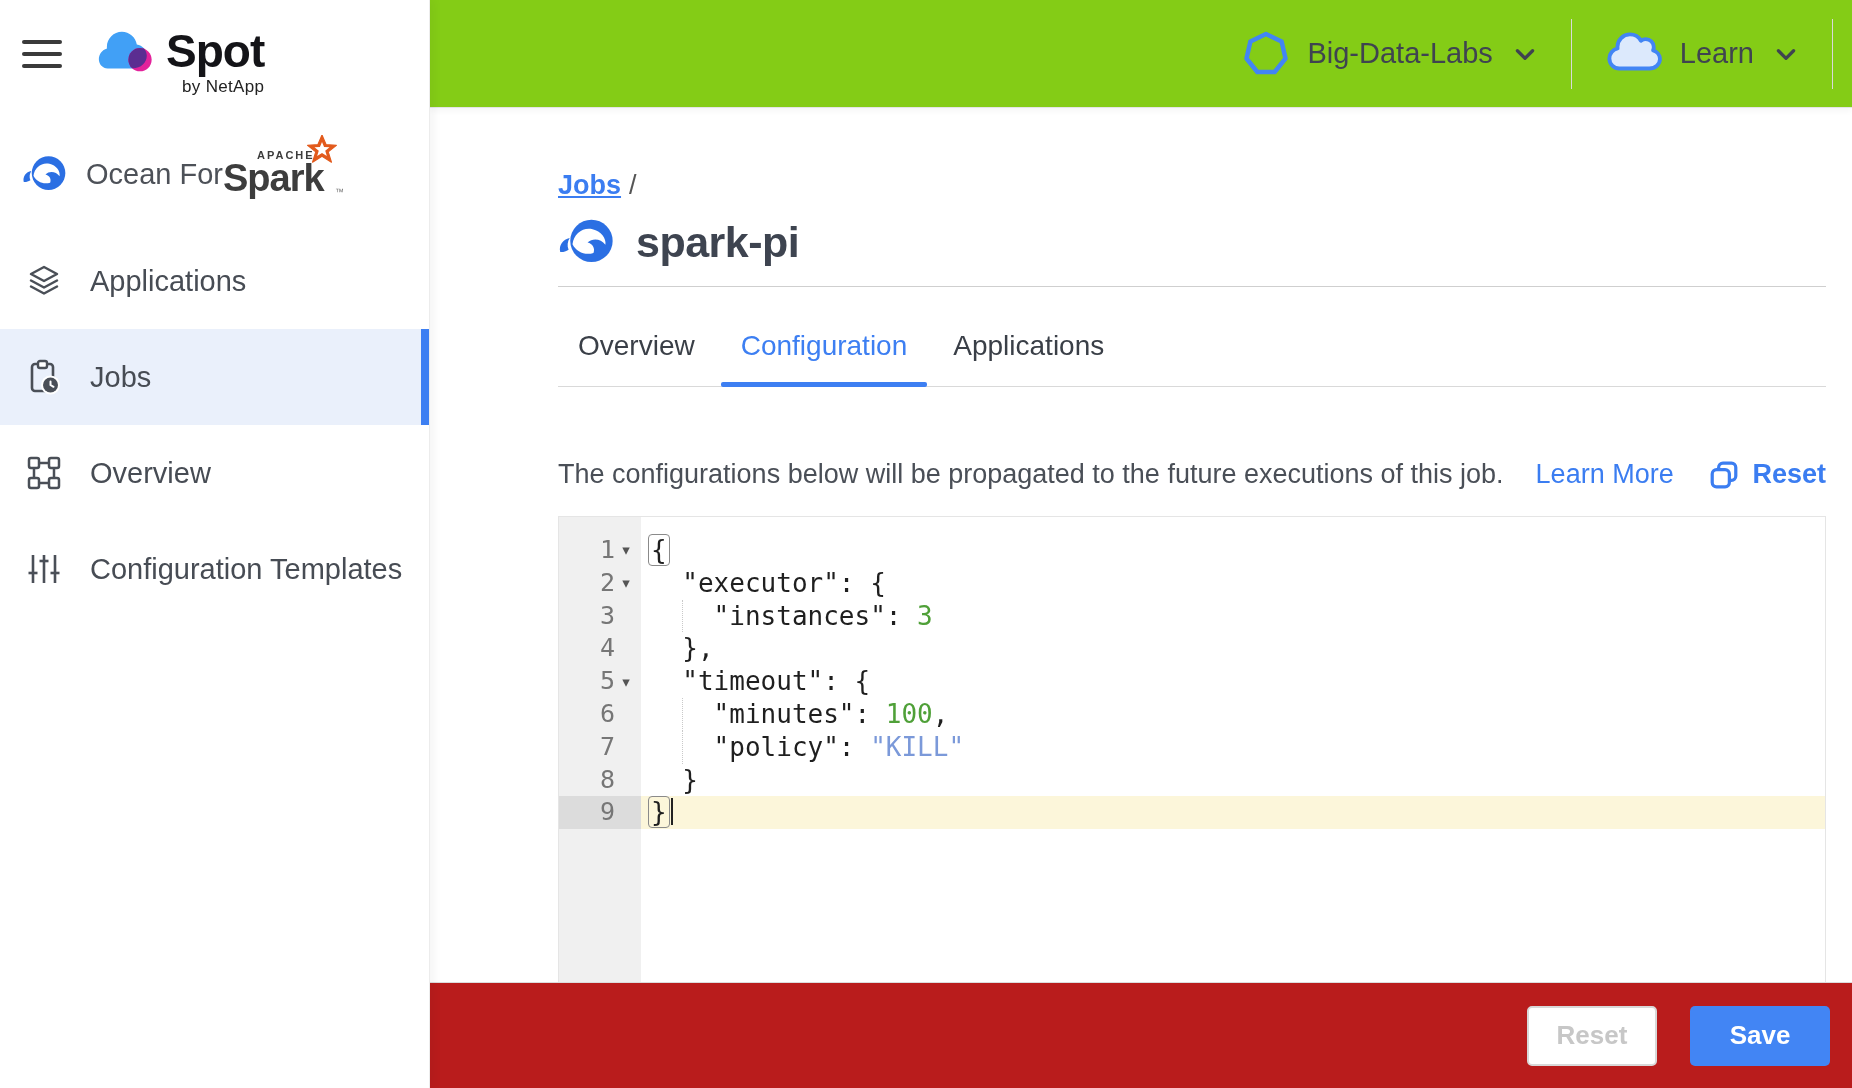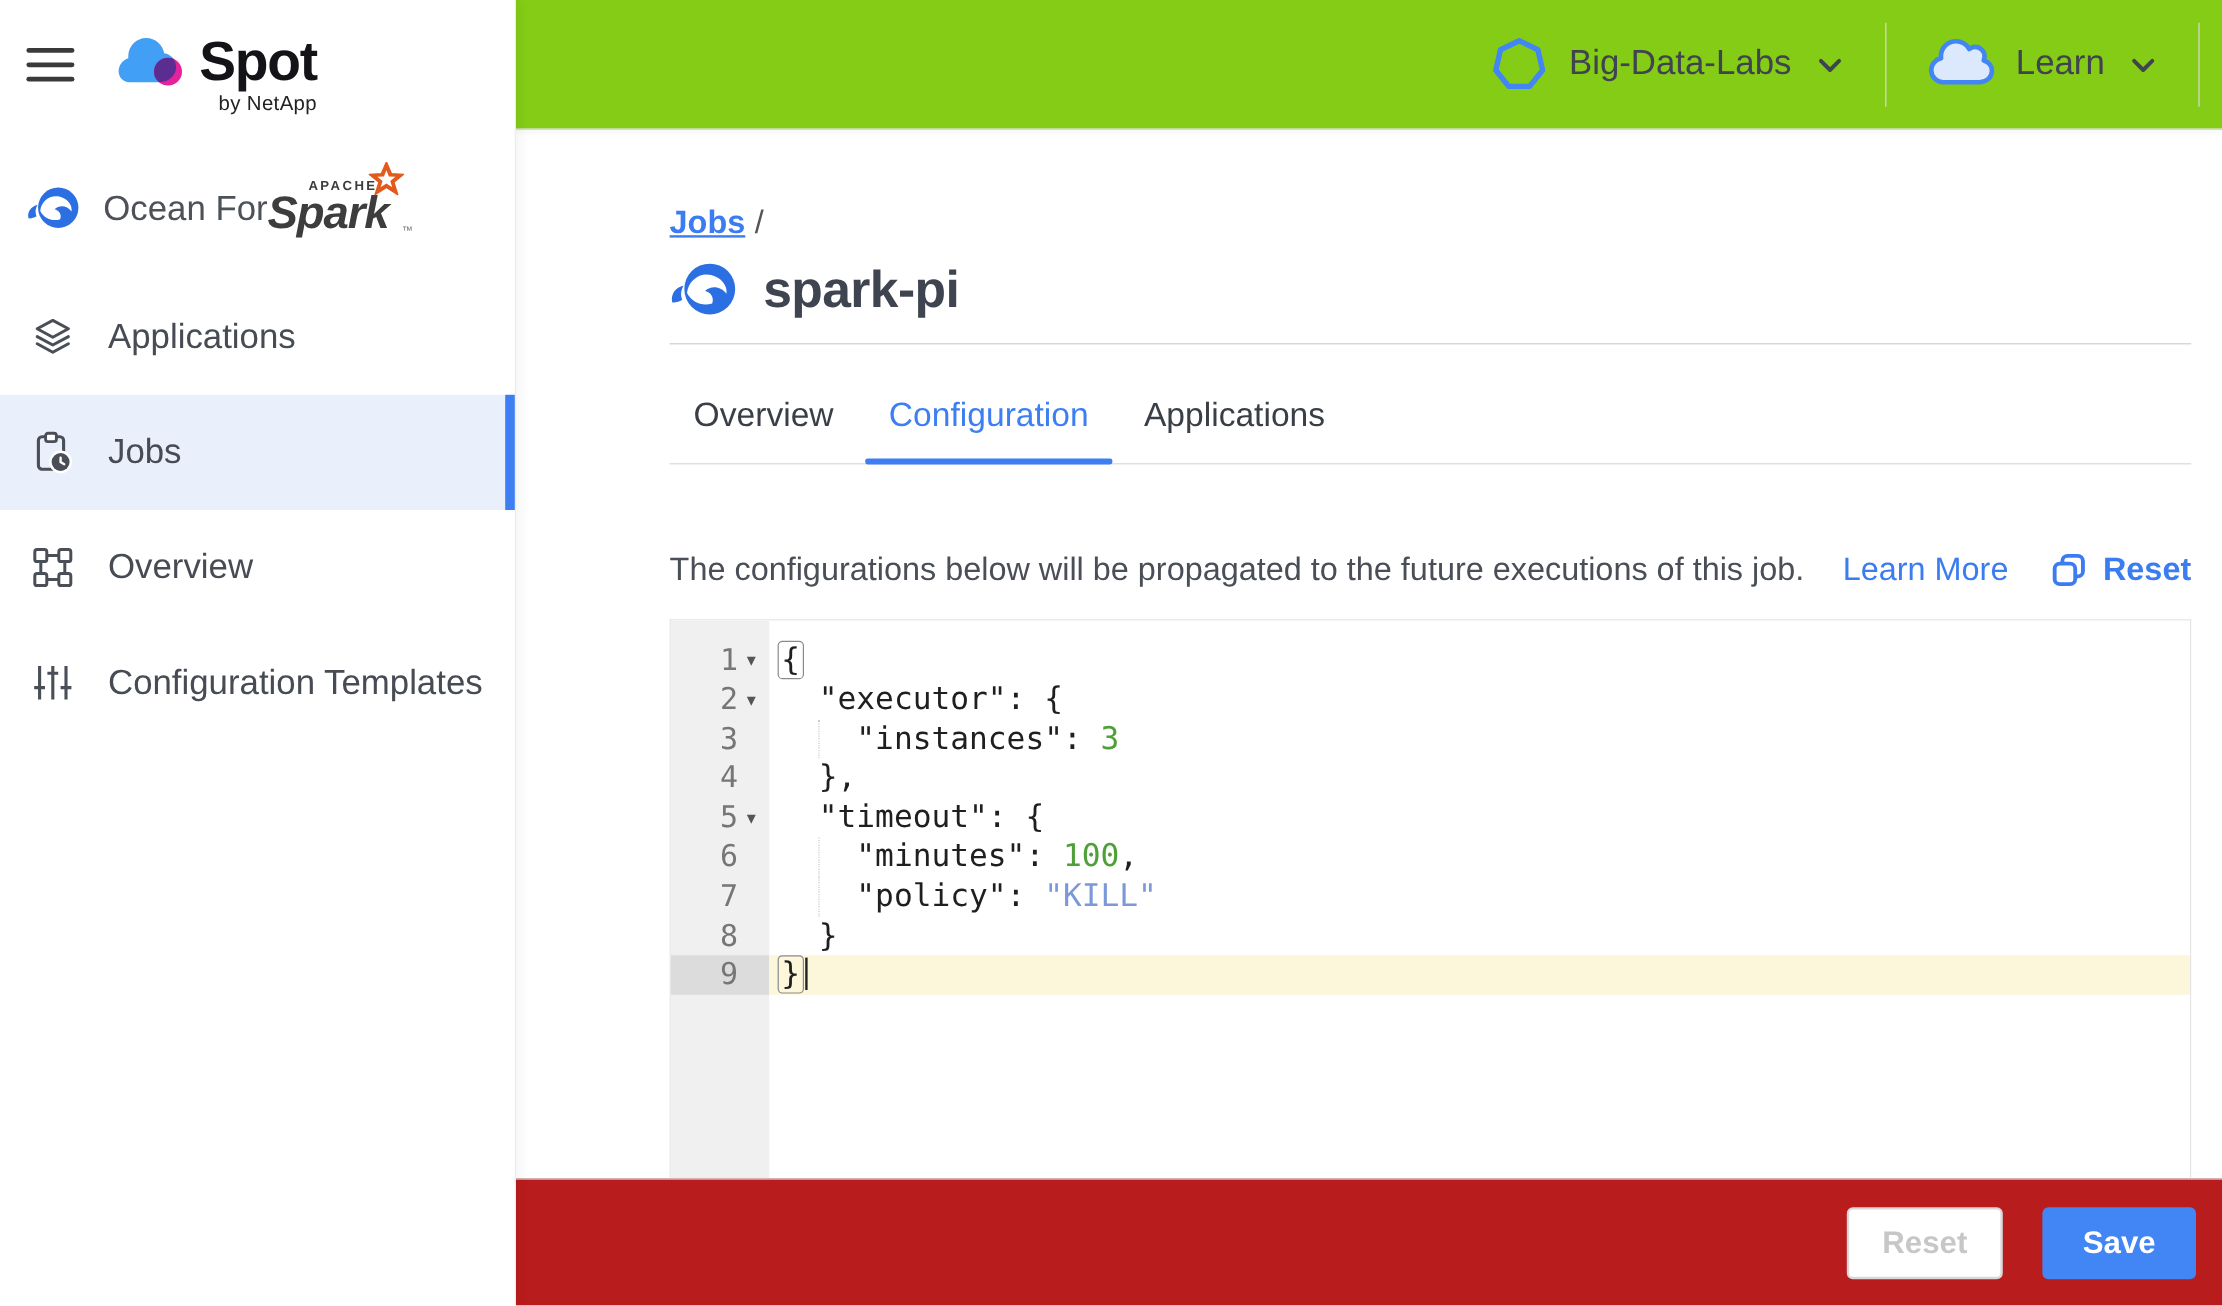--- a/index.html
+++ b/index.html
@@ -16,21 +16,21 @@
   .hamburger .bar:last-child { margin-bottom:0; }
   .brand { margin-left:32px; display:flex; flex-direction:column; }
   .brand-row { display:flex; align-items:center; }
   .brand-name { font-size:46px; font-weight:bold; color:#141418; letter-spacing:-1px; margin-left:10px; line-height:1; }
   .brand-byline { font-size:17px; color:#222; align-self:flex-end; margin-top:3px; letter-spacing:.3px; }
 
   .product { display:flex; align-items:center; margin:46px 0 0 22px; cursor:pointer; }
   .product-prefix { font-size:29px; color:#4d5158; margin-left:18px; }
   .spark-logo { position:relative; width:120px; height:62px; }
   .spark-apache { position:absolute; top:6px; left:34px; font-size:11px; font-weight:bold; letter-spacing:2px; color:#3c3c3c; }
-  .spark-word { position:absolute; top:14px; left:0; font-size:38px; font-weight:bold; font-style:italic; color:#3d3d3d; letter-spacing:-1px; }
+  .spark-word { position:absolute; top:14px; left:0; font-size:38px; font-weight:bold; color:#3d3d3d; letter-spacing:-1px; }
   .spark-star { position:absolute; top:-8px; left:84px; }
   .spark-tm { position:absolute; top:44px; left:112px; font-size:9px; color:#777; }
 
   .nav { margin-top:28px; display:flex; flex-direction:column; }
   .nav-item { height:96px; display:flex; align-items:center; padding-left:26px; cursor:pointer; position:relative; }
   .nav-item .icn { width:36px; height:36px; display:flex; align-items:center; justify-content:center; }
   .nav-label { font-size:29px; color:#474c54; margin-left:28px; }
   .nav-item.selected { background:#EAF0FB; }
   .nav-item.selected::after { content:""; position:absolute; right:0; top:0; bottom:0; width:8px; background:#3D7FF2; }
 
@@ -80,21 +80,21 @@
   .seg-string { color:#7B99D9; }
   .seg-bracket-match { border:1px solid #8a8a8a; border-radius:4px; padding:0 2px; margin-left:-3px; }
   .cursor { display:inline-block; width:2.5px; height:27px; background:#222; vertical-align:middle; margin-left:1px; margin-top:-4px; }
 
   
   .footer { height:106px; min-height:106px; border-top:1px solid #dcdcdc; display:flex; align-items:center; justify-content:flex-end;
     padding-right:22px; background:#b91c1c; }
   .btn { height:60px; border-radius:5px; font-size:26px; font-weight:bold; display:flex; align-items:center; justify-content:center;
     font-family:inherit; cursor:pointer; }
   .btn-reset { width:130px; background:#fff; border:2px solid #d8d8d8; color:#c7c7c7; margin-right:33px; }
-  .btn-save { width:128px; background:#4285F4; border:none; color:#fff; }
+  .btn-save { width:140px; background:#4285F4; border:none; color:#fff; }
 
   .icn svg { display:block; }
 </style>
 </head>
 <body>
 
 <div class="app">
 
   <aside class="sidebar">
     <div class="sidebar-top">

